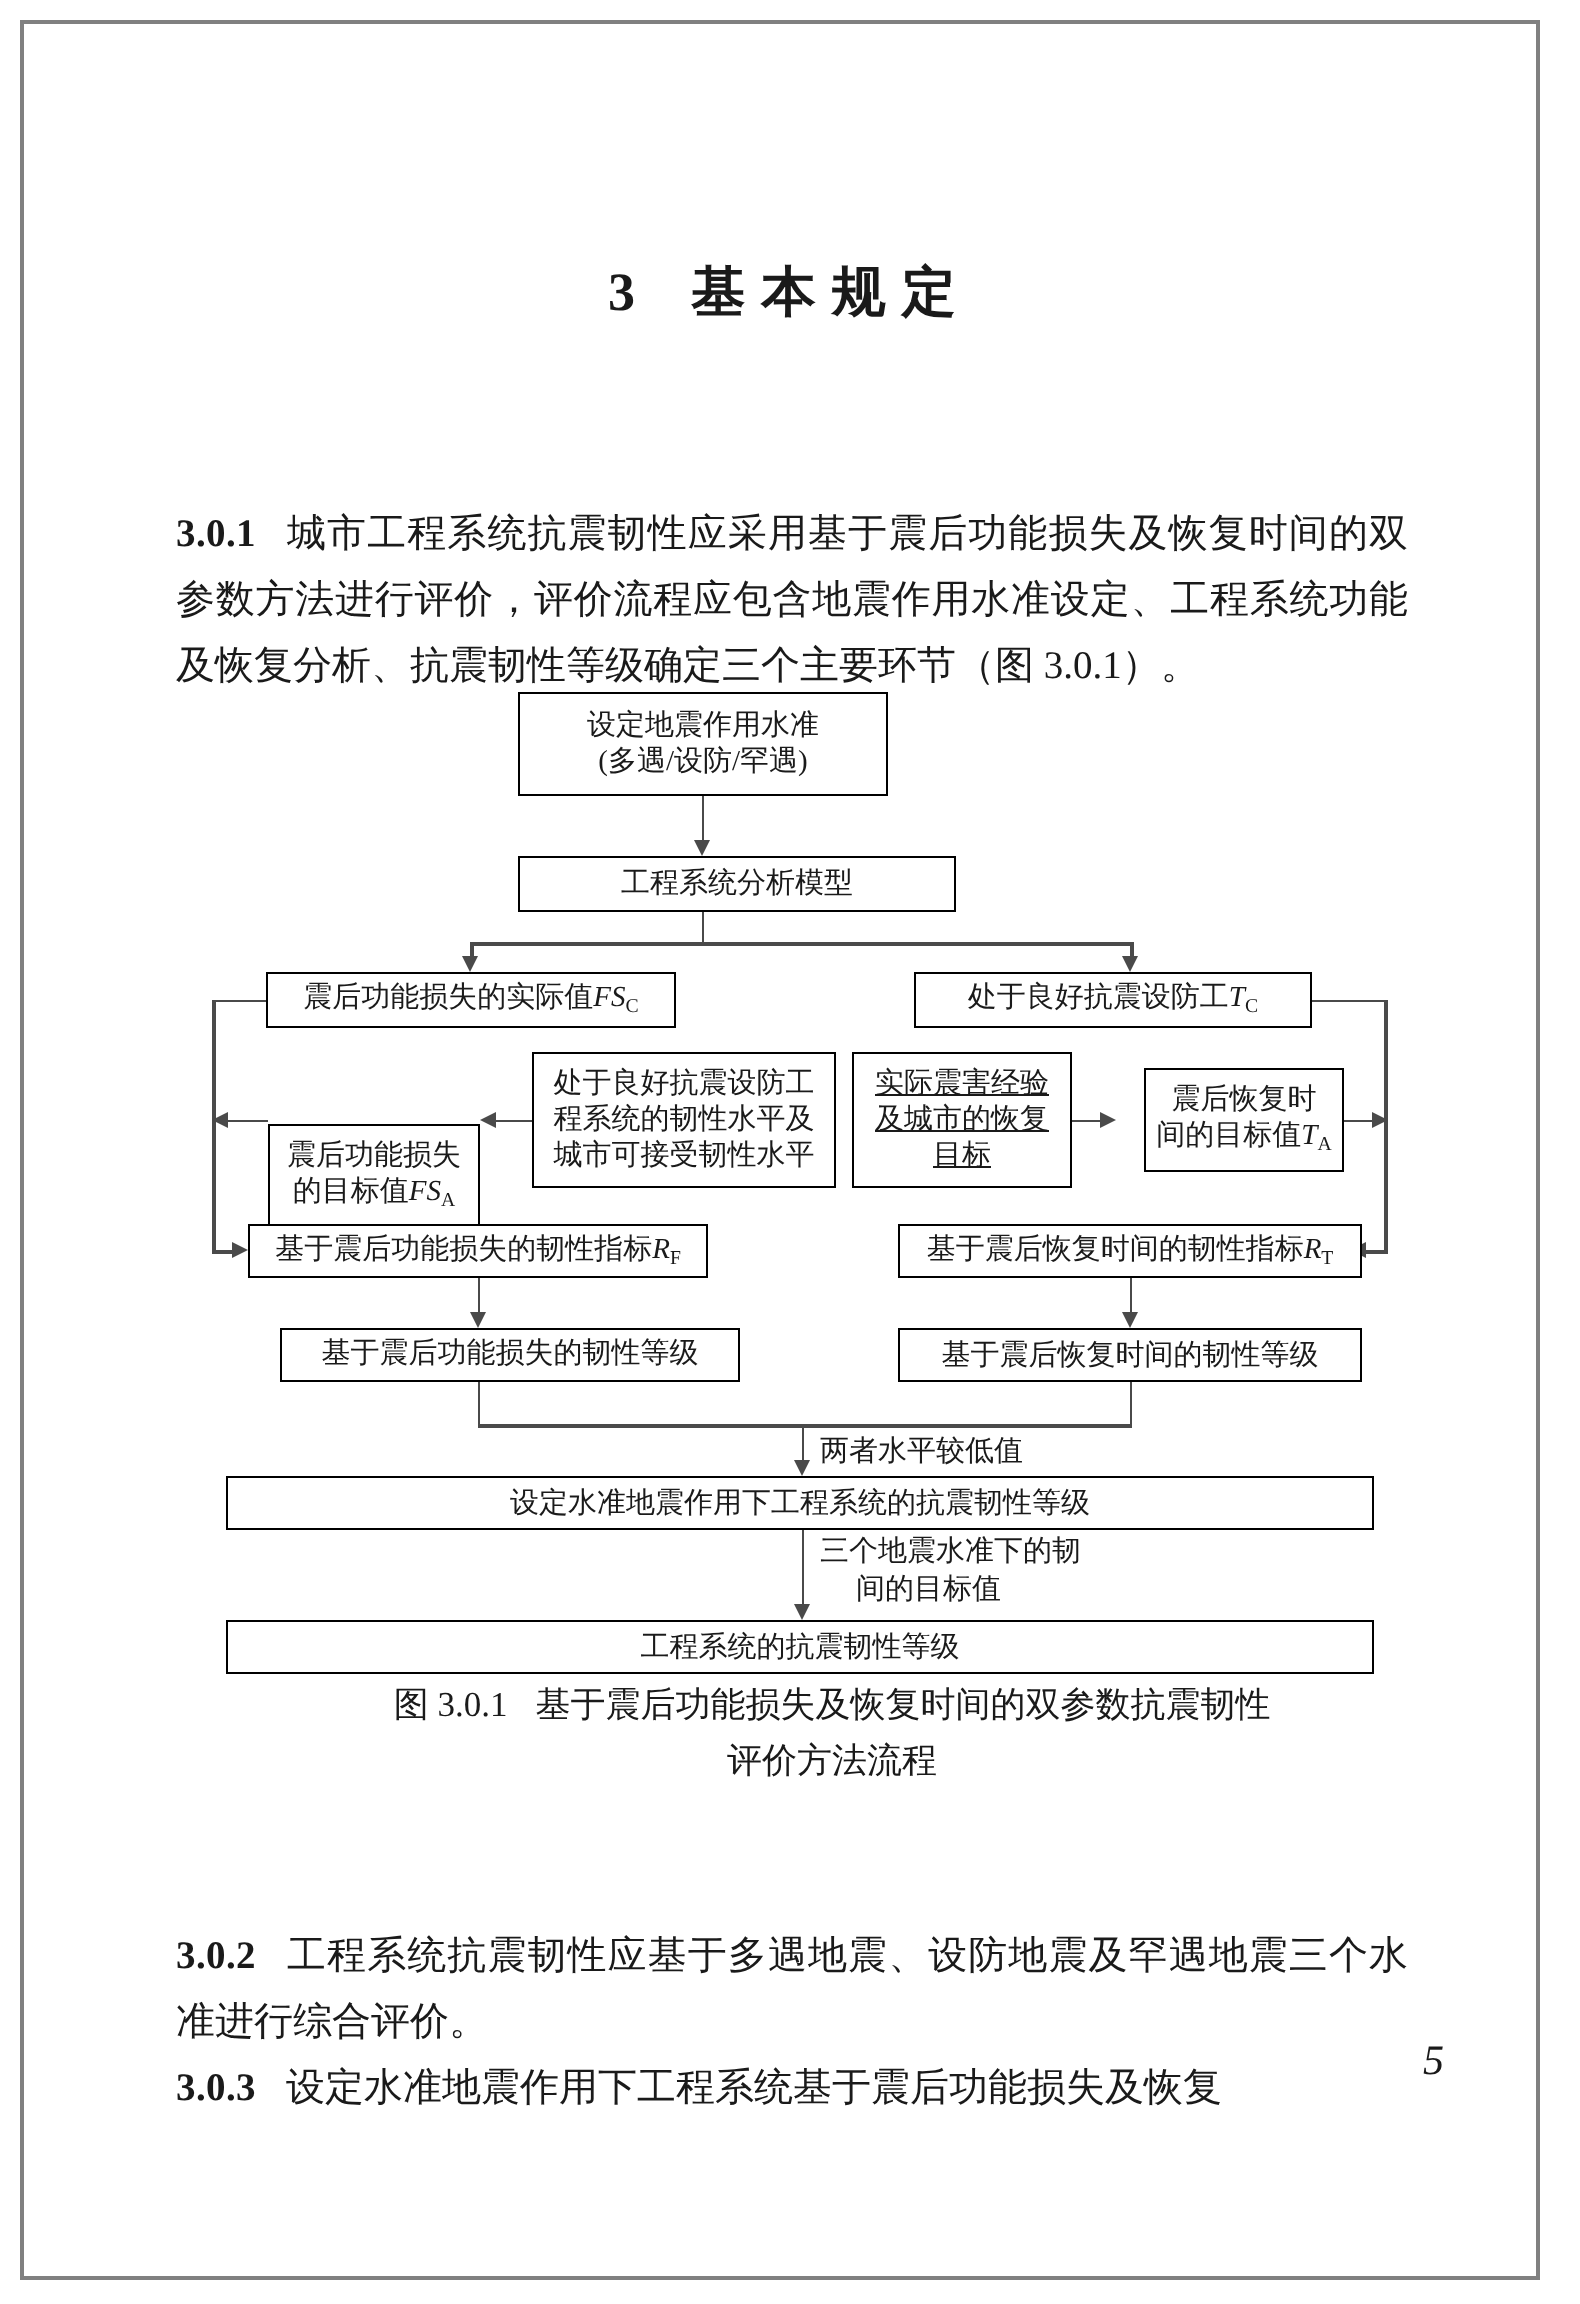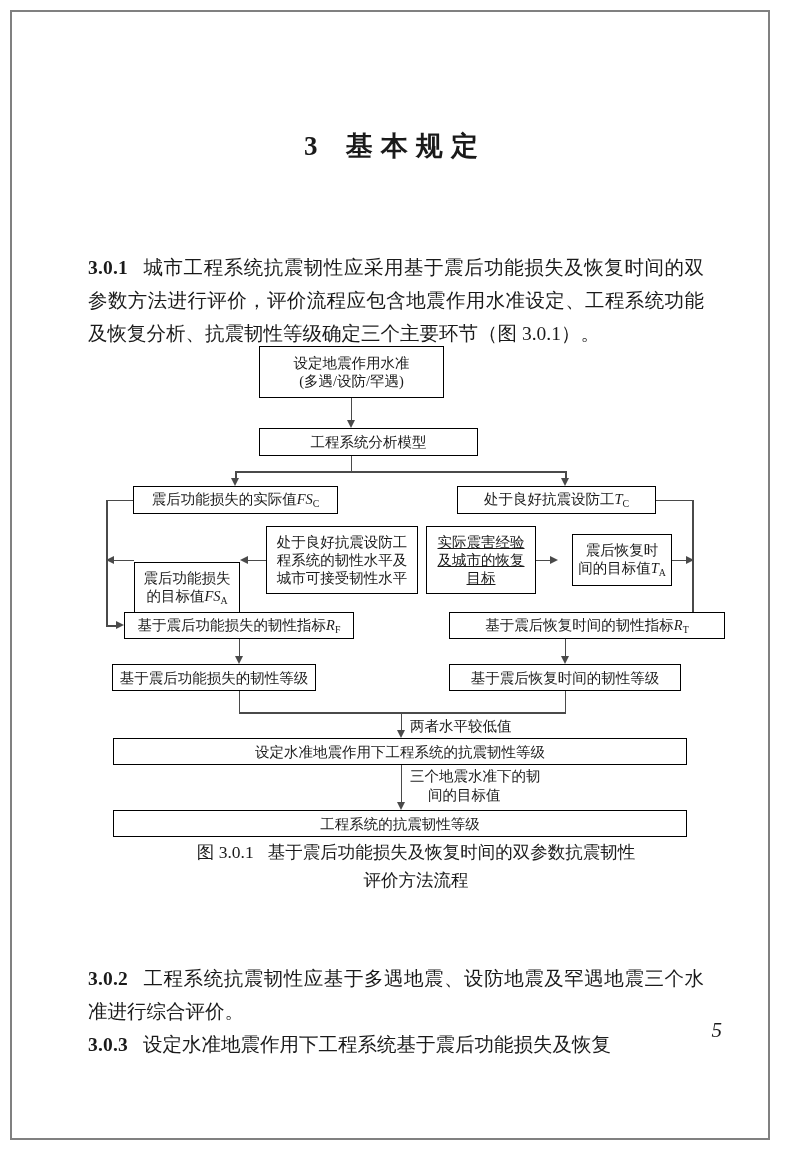--- a/index.html
+++ b/index.html
@@ -122,22 +122,22 @@
   
   #n-level      { left: 159px; top: 6px;   width: 185px; height: 52px; }
   #n-model      { left: 159px; top: 88px;  width: 219px; height: 28px; }
   #n-fsc        { left: 33px;  top: 146px; width: 205px; height: 28px; }
   #n-tc         { left: 357px; top: 146px; width: 199px; height: 28px; }
   #n-fsa        { left: 34px;  top: 194px; width: 106px; height: 52px; margin-top: 28px; }
   #n-good       { left: 166px; top: 186px; width: 152px; height: 68px; }
   #n-exp        { left: 326px; top: 186px; width: 110px; height: 68px; text-decoration: underline; }
   #n-ta         { left: 458px; top: 194px; width: 100px; height: 52px; margin-left: 14px; }
   #n-rf         { left: 24px;  top: 272px; width: 230px; height: 27px; }
-  #n-rt         { left: 349px; top: 272px; width: 276px; height: 27px; }
-  #n-gradef     { left: 12px;  top: 324px; width: 204px; height: 27px; }
+  #n-rt         { left: 349px; top: 272px; width: 232px; height: 27px; }
+  #n-gradef     { left: 40px;  top: 324px; width: 230px; height: 27px; font-family: Liberation Mono, monospace; }
   #n-gradet     { left: 349px; top: 324px; width: 232px; height: 27px; }
   #n-setlevel   { left: 13px;  top: 398px; width: 574px; height: 27px; }
   #n-system     { left: 13px;  top: 470px; width: 574px; height: 27px; }
 
   
   .edge {
     position: absolute;
     background: #4a4a4a;
     z-index: 1;
   }

